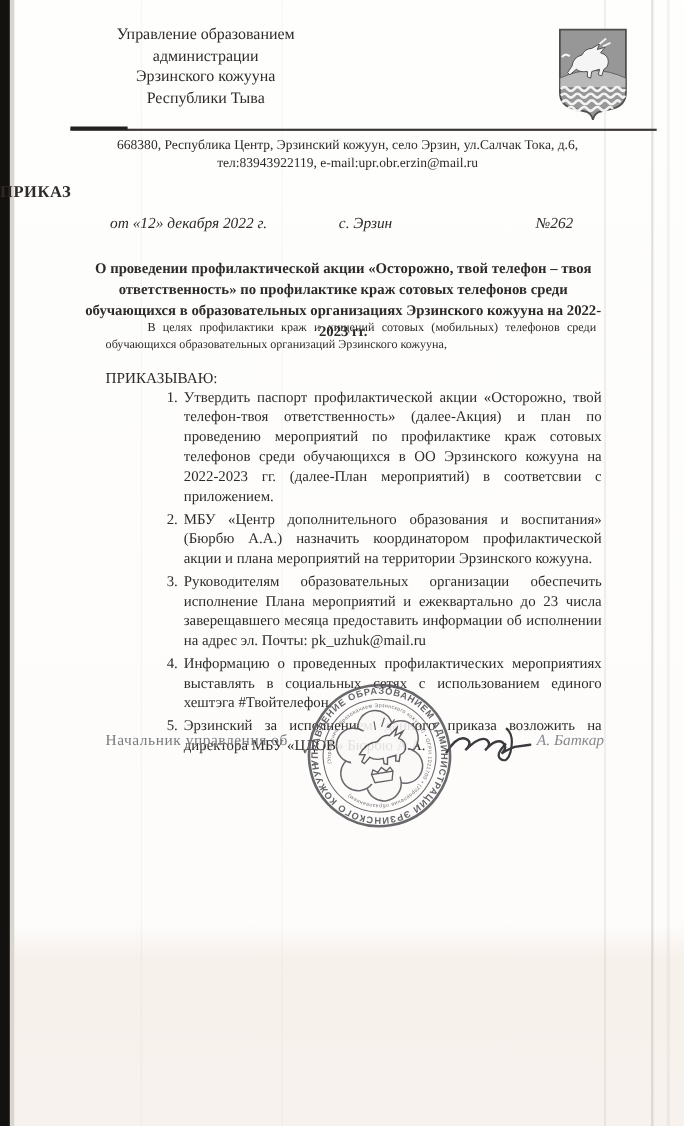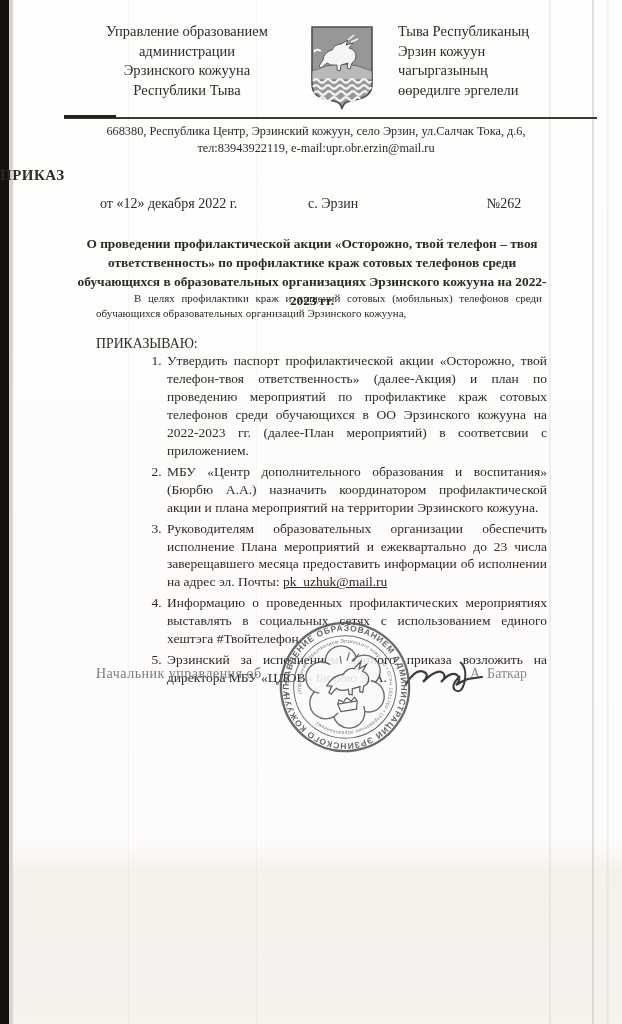--- a/index.html
+++ b/index.html
@@ -24,38 +24,38 @@
   .hdr-right { width:178px; text-align:left; font-size:14.5px; line-height:1.35; }
   .emblem-box { width:74px; height:88px; margin-top:2px; }
 
   .rule { position:absolute; left:64px; top:117px; width:533px; height:2px; background:#3b3835; }
   .rule-thick { position:absolute; left:64px; top:115px; width:52px; height:3px; background:#23211f; }
 
   .addr { position:absolute; left:96px; top:123px; width:440px; text-align:center; font-size:12.3px; line-height:1.35; }
 
   .doc-type { position:absolute; left:0; top:167px; width:622px; text-align:left; font-weight:bold; font-size:15px; letter-spacing:0.5px; }
 
-  .date-row { position:absolute; left:0; top:196px; width:622px; font-size:14px; height:20px; }
+  .date-row { position:absolute; left:0; top:196px; width:622px; font-size:14px; height:20px;font-style:italic; }
   .date-row .d1 { position:absolute; left:100px; }
   .date-row .d2 { position:absolute; left:308px; }
   .date-row .d3 { position:absolute; left:487px; }
 
   .title { position:absolute; left:76px; top:234px; width:472px; text-align:center; font-weight:bold; font-size:13.4px; line-height:1.42; }
 
   .preamble { position:absolute; left:96px; top:291px; width:446px; text-align:justify; text-indent:38px; font-size:11px; line-height:1.35; }
 
   .order-word { position:absolute; left:96px; top:336px; font-size:13.8px; }
 
   ol.items { position:absolute; left:143px; top:352px; width:382px; margin:0; padding-left:22px; font-size:13.5px; line-height:1.33; }
   ol.items li { text-align:justify; margin-bottom:3px; padding-left:2px; }
-  .email { text-decoration:underline; }
+  .email { }
 
   .sig-row { position:absolute; left:0; top:664px; width:562px; height:30px; }
   .sig-pos { position:absolute; left:96px; top:2px; font-size:14px; color:#787b80; letter-spacing:0.5px; }
-  .sig-name { position:absolute; left:470px; top:2px; font-size:14px; color:#85888d; }
+  .sig-name { position:absolute; left:488px; top:2px; font-size:14px; color:#85888d;font-style:italic; }
   .sig-scribble { position:absolute; left:398px; top:-14px; width:110px; height:48px; }
 
   .stamp { position:absolute; left:276px; top:618px; width:138px; height:138px; transform:rotate(-9deg); opacity:0.88; }
 </style>
 </head>
 <body>
 
 <div class="page">
 
   <div class="edge-strip"></div>
@@ -89,26 +89,20 @@
         </g>
 
         <g>
           <path d="M16,36 q1,-8 9,-10 q3,-6 9,-6 l7,-4 -2,5 7,-2 -4,5 q7,2 7,8 q0,5 -4,7 l-2,6 -3,-1 1,-5 -7,2 -1,6 -3,-1 0,-5 q-7,1 -10,-2 l-6,5 -2,-2 4,-6 z" fill="#f5f5f5" stroke="#4e4e4e" stroke-width="0.9"></path>
           <path d="M14,27 q-5,-3 -7,1" fill="none" stroke="#f5f5f5" stroke-width="2"></path>
           <path d="M41,16 l6,-5 M44,18 l7,-3" stroke="#f5f5f5" stroke-width="1.6" fill="none"></path>
         </g>
       </svg>
     </div>
 
-    <div class="hdr-right">
-      <div>Тыва Республиканың</div>
-      <div>Эрзин кожуун</div>
-      <div>чагыргазының</div>
-      <div>өөредилге эргелели</div>
-    </div>
   </div>
 
   <div class="rule"></div>
   <div class="rule-thick"></div>
 
   <div class="addr">
     <div>668380, Республика Центр, Эрзинский кожуун, село Эрзин, ул.Салчак Тока, д.6,</div>
     <div>тел:83943922119, e-mail:upr.obr.erzin@mail.ru</div>
   </div>
 

